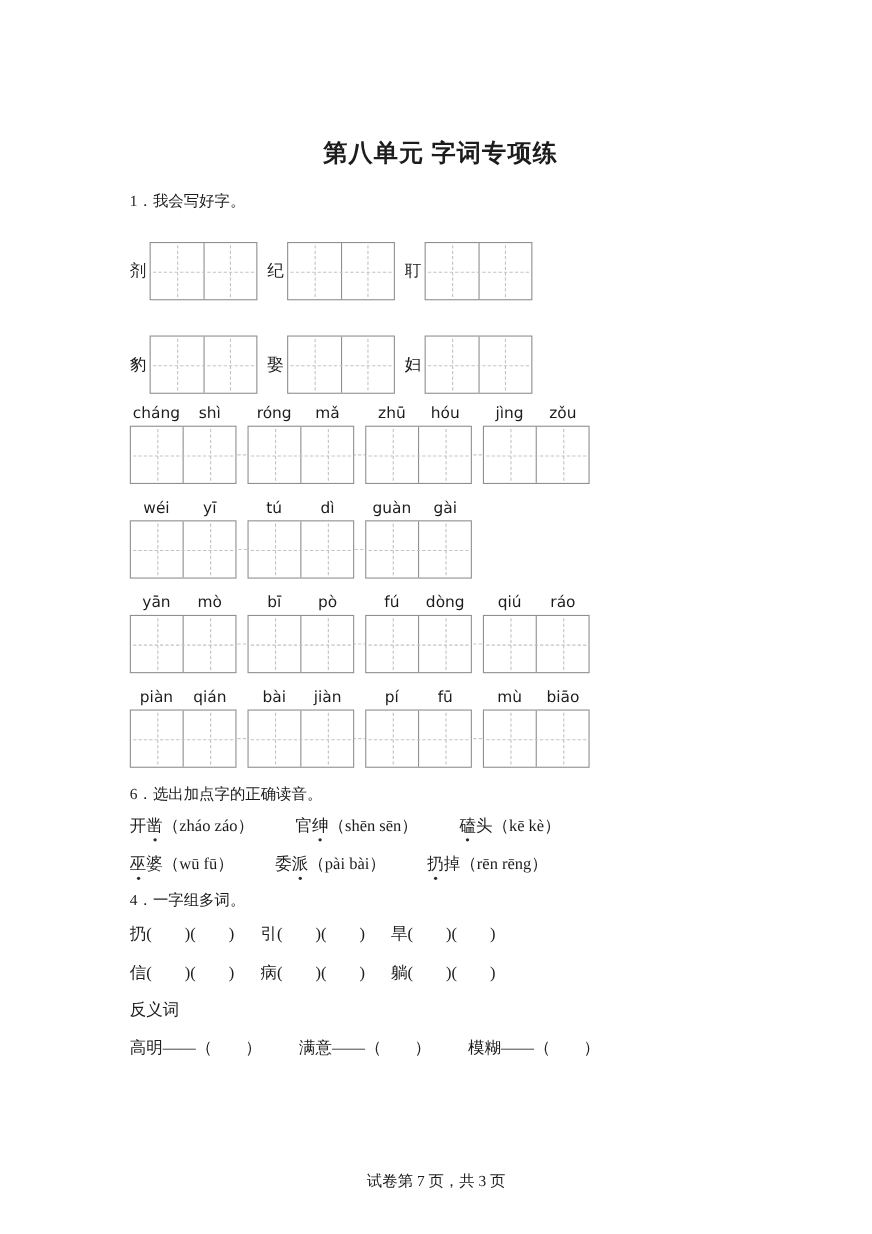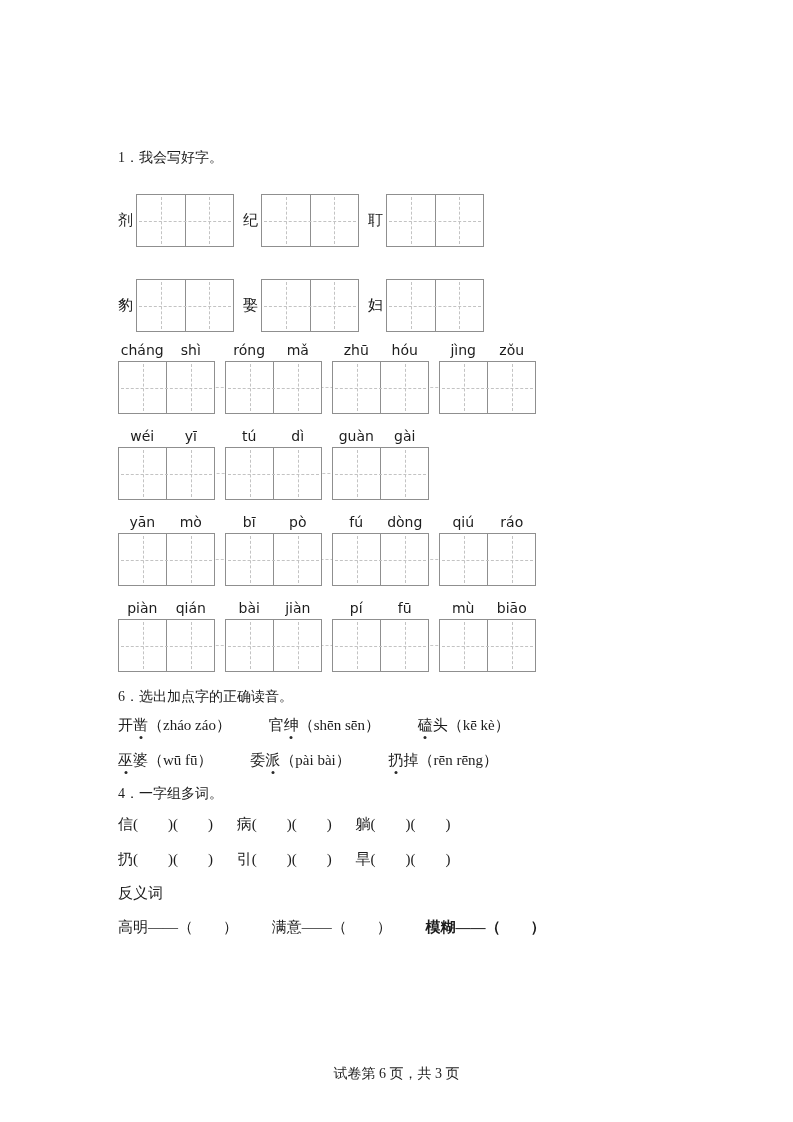--- a/index.html
+++ b/index.html
@@ -73,33 +73,34 @@
 
   
   .q4line { font-size:15px; line-height:22px; margin-top:9px; margin-bottom:13px; }
   .q4item { display:inline-block; margin-right:20px; }
   .q4item:last-child { margin-right:0; }
 
   
   .subheading { font-size:15px; line-height:20px; margin-top:13px; }
   .q5line { font-size:15px; line-height:22px; margin-top:13px; }
   .q5item { display:inline-block; margin-right:30px; }
-  .q5item:last-child { margin-right:12px;font-weight:bold; }
+  .q5item:last-child { margin-right:12px; }
 
   .footer {
     position:absolute; left:0; top:1065px; width:100%;
     text-align:center; font-size:14px; color:#1c1c1c;
   }
 </style>
 </head>
 <body>
 
 <div class="page">
   <div class="content">
 
+    <h1 class="title">第八单元 字词专项练</h1>
 
     <div class="qheading h-q1">1．我会写好字。</div>
 
     <div class="writerow writerow-1">
       <div class="writegroup">
         <span class="wchar">剂</span>
         <div class="gbox gbox-1">
           <div class="gcell"></div>
           <div class="gcell"></div>
         </div>
@@ -324,33 +325,33 @@
     </div>
     <div class="qline">
       <span class="q3item"><span></span><span class="dotchar">巫</span><span>婆</span><span>（wū fū）</span></span>
       <span class="q3item"><span>委</span><span class="dotchar">派</span><span></span><span>（pài bài）</span></span>
       <span class="q3item"><span></span><span class="dotchar">扔</span><span>掉</span><span>（rēn rēng）</span></span>
     </div>
 
     <div class="qheading h-q4">4．一字组多词。</div>
 
     <div class="q4line">
+      <span class="q4item"><span>扔</span><span>(　　)(　　)</span></span>
+      <span class="q4item"><span>引</span><span>(　　)(　　)</span></span>
+      <span class="q4item"><span>旱</span><span>(　　)(　　)</span></span>
+    </div>
+    <div class="q4line">
       <span class="q4item"><span>信</span><span>(　　)(　　)</span></span>
       <span class="q4item"><span>病</span><span>(　　)(　　)</span></span>
       <span class="q4item"><span>躺</span><span>(　　)(　　)</span></span>
-    </div>
-    <div class="q4line">
-      <span class="q4item"><span>扔</span><span>(　　)(　　)</span></span>
-      <span class="q4item"><span>引</span><span>(　　)(　　)</span></span>
-      <span class="q4item"><span>旱</span><span>(　　)(　　)</span></span>
     </div>
 
     <div class="subheading">反义词</div>
     <div class="q5line">
       <span class="q5item">高明——（　　）</span>
       <span class="q5item">满意——（　　）</span>
       <span class="q5item">模糊——（　　）</span>
     </div>
 
   </div>
 
-  <div class="footer">试卷第 6 页，共 3 页</div>
+  <div class="footer">试卷第 7 页，共 3 页</div>
 </div>
 
 </body></html>

